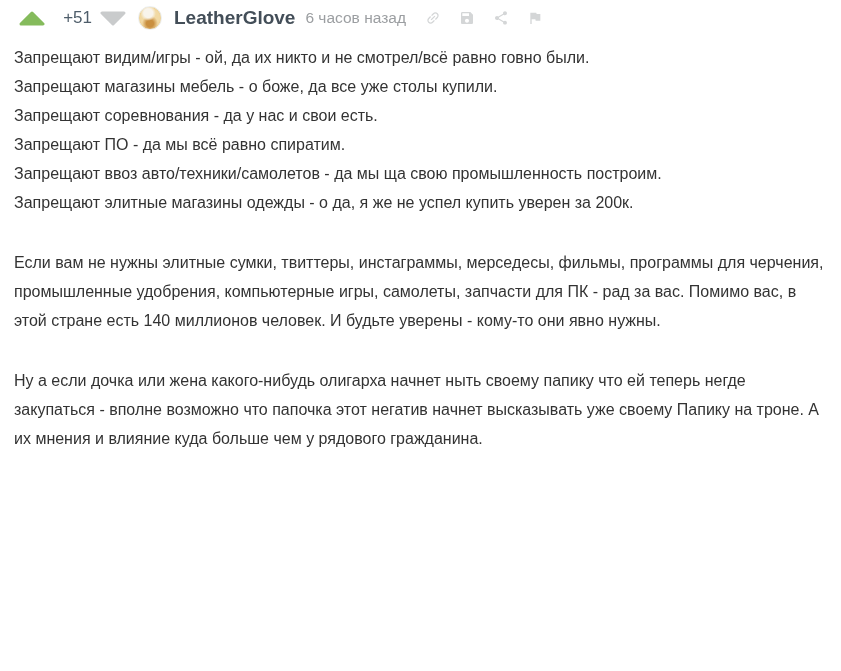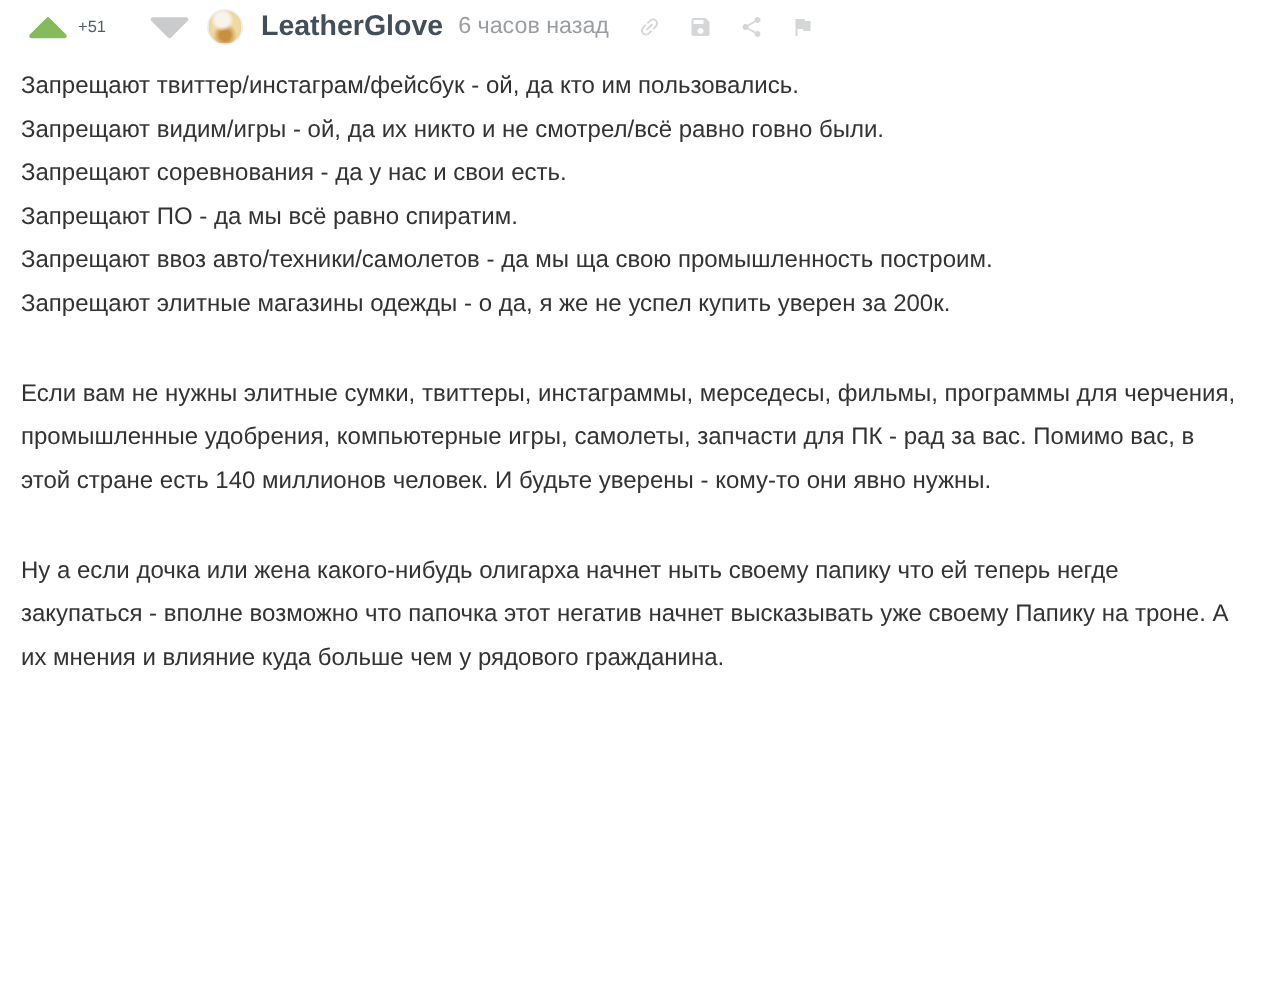--- a/index.html
+++ b/index.html
@@ -33,23 +33,23 @@
   .vote-btn {
     display: inline-flex;
     align-items: center;
     justify-content: center;
     width: 27px; height: 18px;
     cursor: pointer;
     flex: 0 0 auto;
   }
   .rating {
     color: var(--rating-text);
-    font-size: 11px;
+    font-size: 17px;
     min-width: 40px;
-    text-align: left;
+    text-align: right;
     margin: 0 7px;
   }
   .avatar {
     width: 24px; height: 24px;
     border-radius: 50%;
     margin-left: 12px;
     flex: 0 0 auto;
     background:
       radial-gradient(circle at 42% 28%, #f8f4ec 0 22%, rgba(248,244,236,0) 38%),
       radial-gradient(circle at 50% 75%, #c98f3f 0 18%, rgba(201,143,63,0) 40%),
@@ -155,22 +155,22 @@
         <svg viewBox="0 0 24 24">
             <path d="M14.4 6L14 4H5v17h2v-7h5.6l.4 2h7V6z"></path>
           </svg>
       </span>
 
     </span>
   </div>
 
   <div class="comment-body">
       <div class="paragraph">
-        <div class="line">Запрещают твиттер/инстаграм/фейсбук - ой, да кто им пользовались.</div>
         <div class="line">Запрещают видим/игры - ой, да их никто и не смотрел/всё равно говно были.</div>
+        <div class="line">Запрещают магазины мебель - о боже, да все уже столы купили.</div>
         <div class="line">Запрещают соревнования - да у нас и свои есть.</div>
         <div class="line">Запрещают ПО - да мы всё равно спиратим.</div>
         <div class="line">Запрещают ввоз авто/техники/самолетов - да мы ща свою промышленность построим.</div>
         <div class="line">Запрещают элитные магазины одежды - о да, я же не успел купить уверен за 200к.</div>
       </div>
       <div class="paragraph">
         <div class="line">Если вам не нужны элитные сумки, твиттеры, инстаграммы, мерседесы, фильмы, программы для черчения, промышленные удобрения, компьютерные игры, самолеты, запчасти для ПК - рад за вас. Помимо вас, в этой стране есть 140 миллионов человек. И будьте уверены - кому-то они явно нужны.</div>
       </div>
       <div class="paragraph">
         <div class="line">Ну а если дочка или жена какого-нибудь олигарха начнет ныть своему папику что ей теперь негде закупаться - вполне возможно что папочка этот негатив начнет высказывать уже своему Папику на троне. А их мнения и влияние куда больше чем у рядового гражданина.</div>

